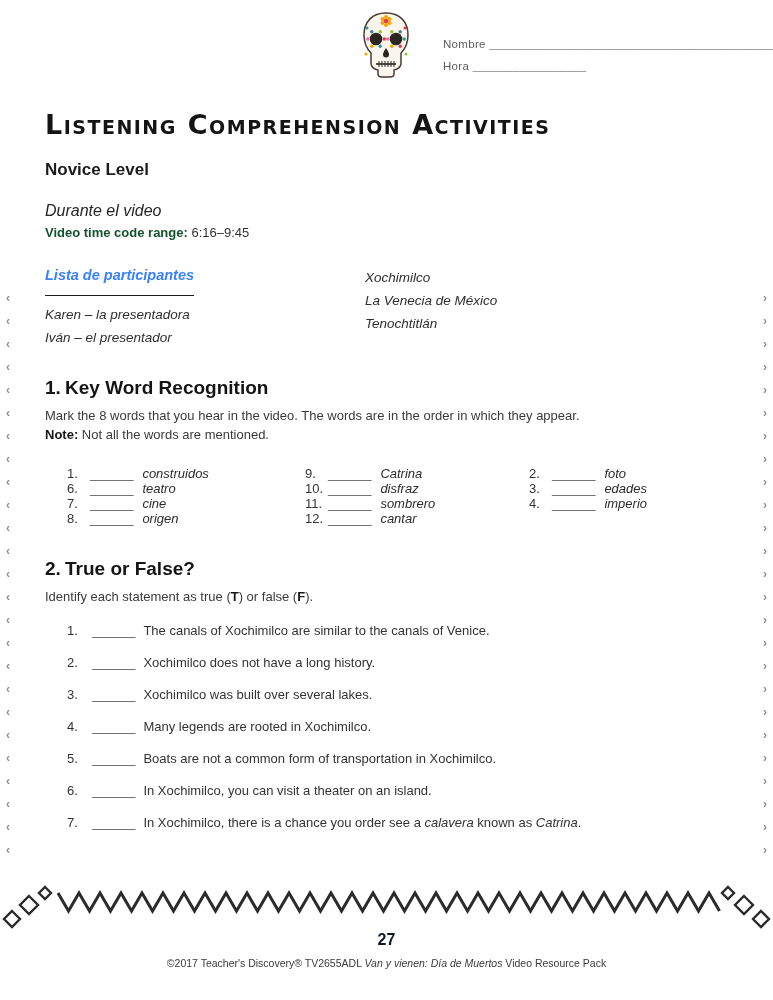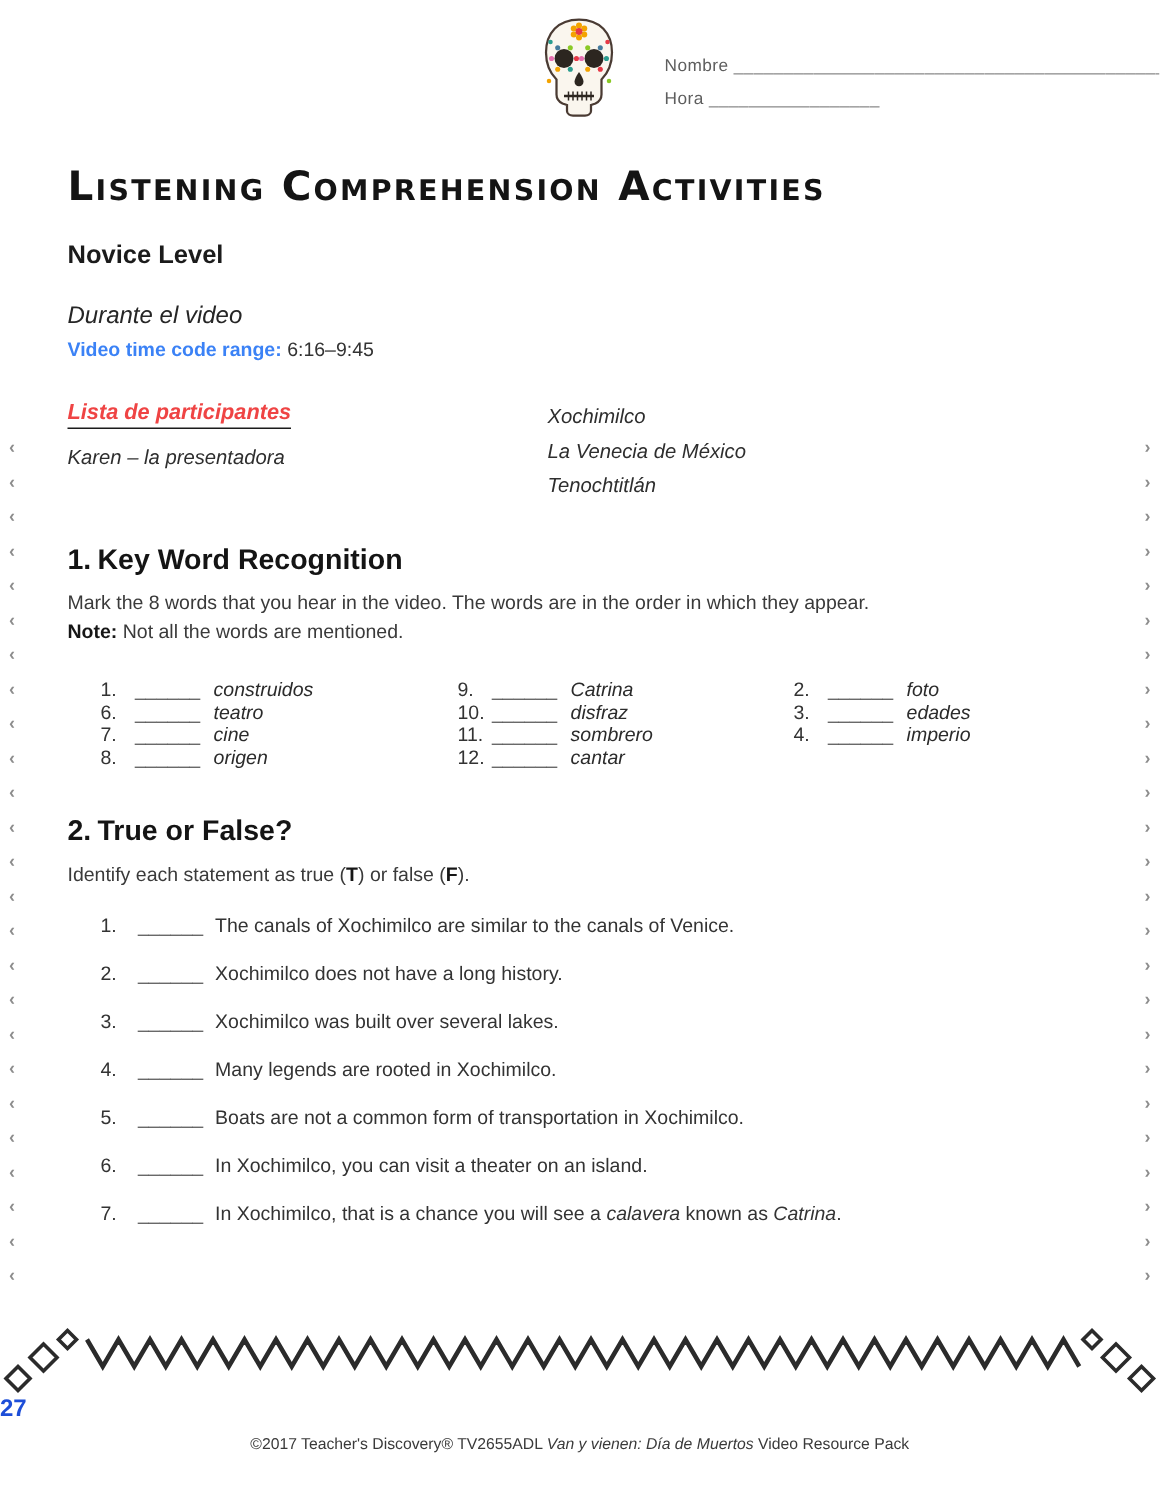--- a/index.html
+++ b/index.html
@@ -14,26 +14,26 @@
   .field-line { margin-bottom:10px; letter-spacing:.3px; white-space:nowrap; }
   .f-line { color:#7c7c7c; }
 
   .content { padding:0 45px; }
 
   h1.title { margin-top:18px; font-family:"DejaVu Sans", sans-serif; font-size:27px; font-weight:bold;
              color:#141414; font-variant:small-caps; letter-spacing:1.5px; line-height:1.1; }
   .novice { margin-top:20px; font-size:17px; font-weight:bold; color:#1b1b1b; }
   .durante { margin-top:22px; font-size:16px; font-style:italic; color:#262626; }
   .timecode { margin-top:5px; font-size:13px; color:#333; }
-  .timecode b { color:#3b82f6; }
+  .timecode b { color:#14532d; }
 
   .lists { display:flex; margin-top:26px; }
   .list { width:320px; }
-  .list-heading { display:inline-block; font-size:14.5px; font-weight:bold; font-style:italic; color:#ef4444;
-                  border-bottom:1.5px solid #1b1b1b; padding-bottom:2px; margin-bottom:7px; }
+  .list-heading { display:inline-block; font-size:14.5px; font-weight:bold; font-style:italic; color:#3b82f6;
+                  border-bottom:1.5px solid #1b1b1b; padding-bottom:12px; margin-bottom:7px; }
   .list-item { font-size:13.5px; font-style:italic; color:#2e2e2e; line-height:23px; }
 
   .activity { margin-top:28px; }
   .act-heading { font-size:19px; font-weight:bold; color:#141414; }
   .act-num { display:inline-block; min-width:20px; }
   .instr { margin-top:7px; font-size:13px; color:#3a3a3a; line-height:19px; }
   .instr b { color:#161616; }
   .note { font-size:13px; line-height:19px; color:#3a3a3a; }
   .note b { color:#161616; }
 
@@ -49,22 +49,22 @@
   .s-text i { font-style:italic; }
 
   
   .side-marks { position:absolute; top:293px; display:flex; flex-direction:column; gap:12px;
                 color:#8d8d8d; font-size:12px; font-weight:bold; line-height:11px; }
   .side-marks.left { left:6px; }
   .side-marks.right { right:6px; }
 
   .bottom-deco { position:absolute; left:0; top:884px; width:773px; height:48px; }
 
-  .page-number { position:absolute; top:931px; left:0; width:100%; 
-                 font-size:16px; font-weight:bold; color:#1d4ed8; }
+  .page-number { position:absolute; top:931px; left:0; width:100%; text-align:center;
+                 font-size:16px; font-weight:bold; color:#0f172a; }
   .copyright { position:absolute; top:957px; left:0; width:100%; text-align:center;
                font-size:10.5px; color:#3a3a3a; }
   .copyright i { font-style:italic;text-align:right; }
 </style>
 </head>
 <body>
 
 <div class="page">
 
   <div class="side-marks left" id="marks-left">
@@ -178,20 +178,21 @@
     <div class="durante">Durante el video</div>
     <div class="timecode">
       <b>Video time code range:</b>
       <span>6:16–9:45</span>
     </div>
 
     <div class="lists">
       <div class="list">
         <div><span class="list-heading">Lista de participantes</span></div>
         <div class="list-item">Karen – la presentadora</div>
+        <div class="list-item">Iván – el presentador</div>
       </div>
       <div class="list">
         <div class="list-item">Xochimilco</div>
         <div class="list-item">La Venecia de México</div>
         <div class="list-item">Tenochtitlán</div>
       </div>
     </div>
 
     <div class="activity">
       <div class="act-heading">
@@ -221,21 +222,21 @@
       </div>
       <p class="instr"><span>Identify each statement as true (</span><b>T</b><span>) or false (</span><b>F</b><span>).</span></p>
 
       <div class="stmts">
         <div class="stmt"><span class="s-num">1.</span><span class="s-blank">______</span><span class="s-text">The canals of Xochimilco are similar to the canals of Venice.</span></div>
         <div class="stmt"><span class="s-num">2.</span><span class="s-blank">______</span><span class="s-text">Xochimilco does not have a long history.</span></div>
         <div class="stmt"><span class="s-num">3.</span><span class="s-blank">______</span><span class="s-text">Xochimilco was built over several lakes.</span></div>
         <div class="stmt"><span class="s-num">4.</span><span class="s-blank">______</span><span class="s-text">Many legends are rooted in Xochimilco.</span></div>
         <div class="stmt"><span class="s-num">5.</span><span class="s-blank">______</span><span class="s-text">Boats are not a common form of transportation in Xochimilco.</span></div>
         <div class="stmt"><span class="s-num">6.</span><span class="s-blank">______</span><span class="s-text">In Xochimilco, you can visit a theater on an island.</span></div>
-        <div class="stmt"><span class="s-num">7.</span><span class="s-blank">______</span><span class="s-text"><span>In Xochimilco, that is a chance you will see a </span><i>calavera</i><span> known as </span><i>Catrina</i><span>.</span></span></div>
+        <div class="stmt"><span class="s-num">7.</span><span class="s-blank">______</span><span class="s-text"><span>In Xochimilco, there is a chance you order see a </span><i>calavera</i><span> known as </span><i>Catrina</i><span>.</span></span></div>
       </div>
     </div>
 
   </div>
 
   <svg class="bottom-deco" viewBox="0 0 773 48">
     <path id="zigzag-path" d="M58 9 L68.5 27 L79.0 9 L89.5 27 L100.0 9 L110.5 27 L121.0 9 L131.5 27 L142.0 9 L152.5 27 L163.0 9 L173.5 27 L184.0 9 L194.5 27 L205.0 9 L215.5 27 L226.0 9 L236.5 27 L247.0 9 L257.5 27 L268.0 9 L278.5 27 L289.0 9 L299.5 27 L310.0 9 L320.5 27 L331.0 9 L341.5 27 L352.0 9 L362.5 27 L373.0 9 L383.5 27 L394.0 9 L404.5 27 L415.0 9 L425.5 27 L436.0 9 L446.5 27 L457.0 9 L467.5 27 L478.0 9 L488.5 27 L499.0 9 L509.5 27 L520.0 9 L530.5 27 L541.0 9 L551.5 27 L562.0 9 L572.5 27 L583.0 9 L593.5 27 L604.0 9 L614.5 27 L625.0 9 L635.5 27 L646.0 9 L656.5 27 L667.0 9 L677.5 27 L688.0 9 L698.5 27 L709.0 9 L719.5 27" fill="none" stroke="#2b2b2b" stroke-width="3" stroke-linejoin="miter"></path>
     <g fill="none" stroke="#2b2b2b" stroke-width="2.4">
       <path d="M45 3 L51 9 L45 15 L39 9 Z"></path>
       <path d="M29 12 L38 21 L29 30 L20 21 Z"></path>

